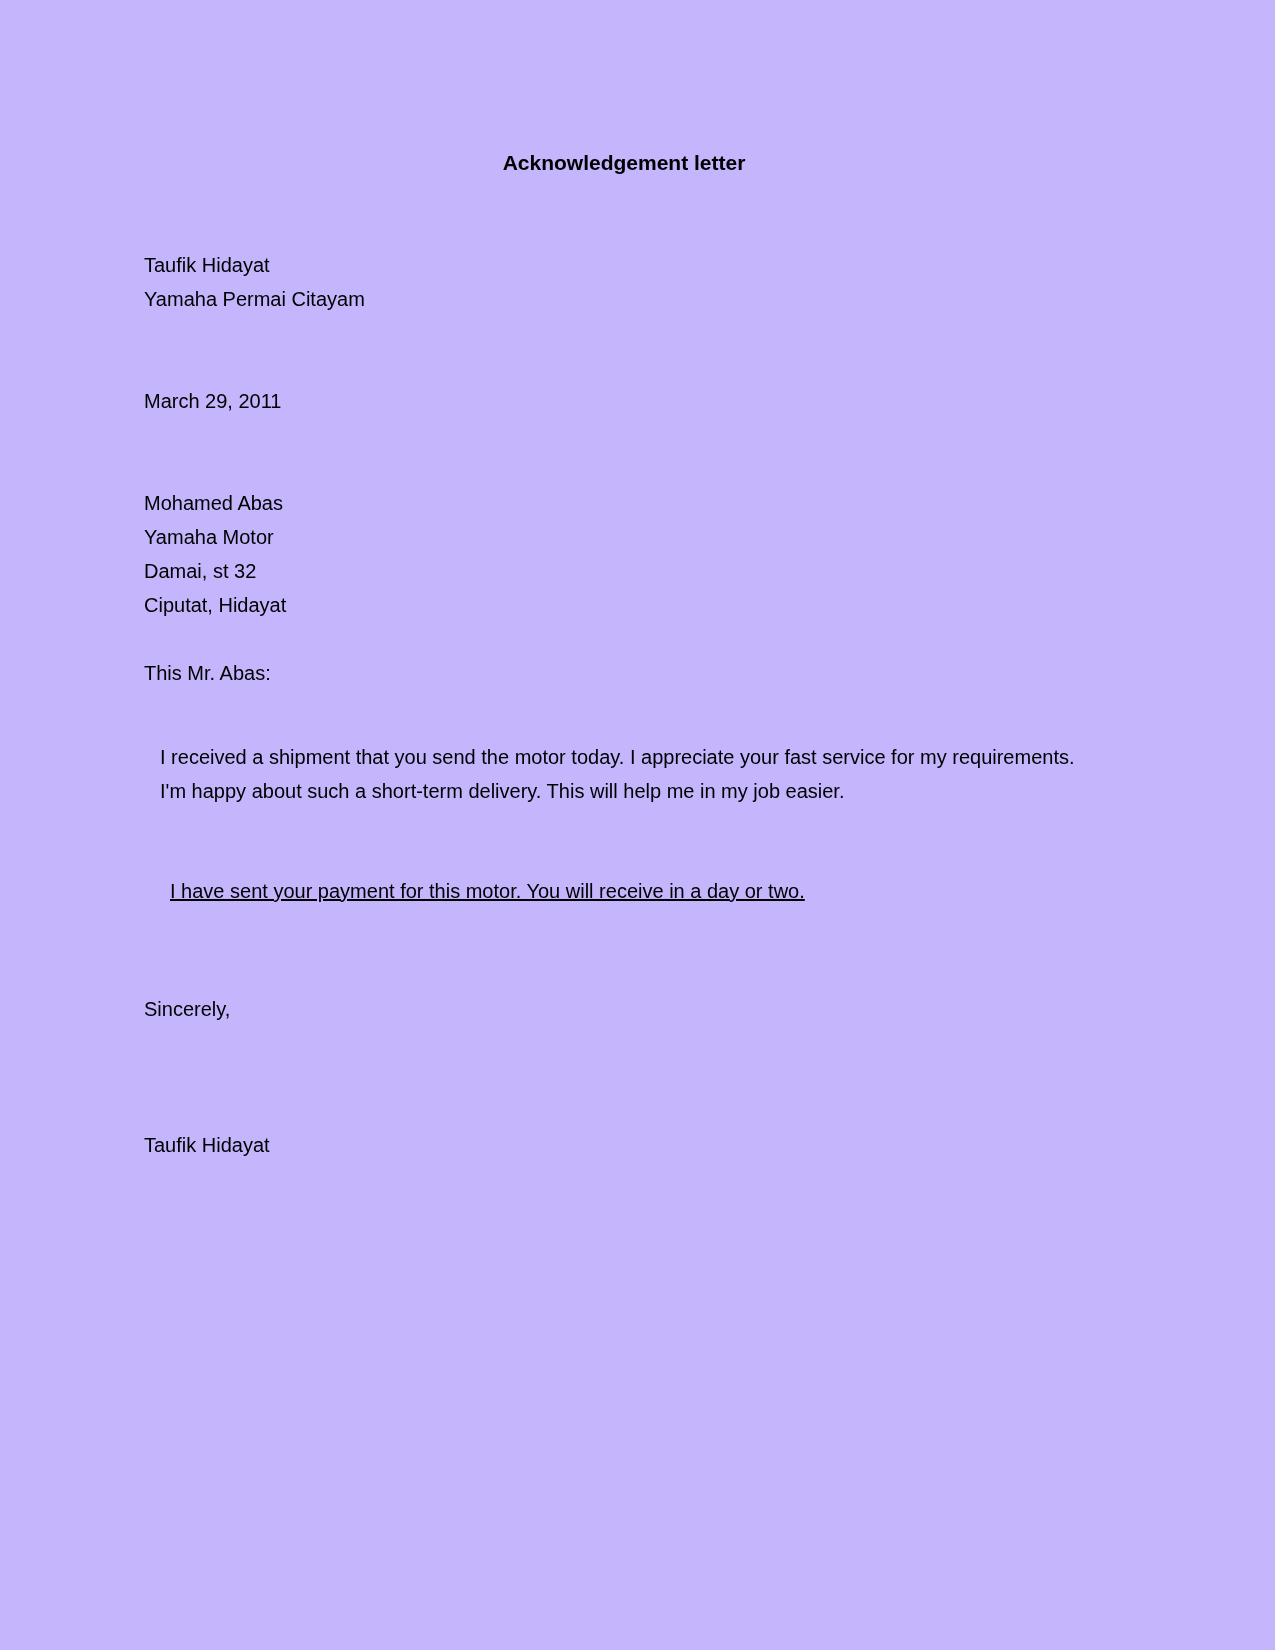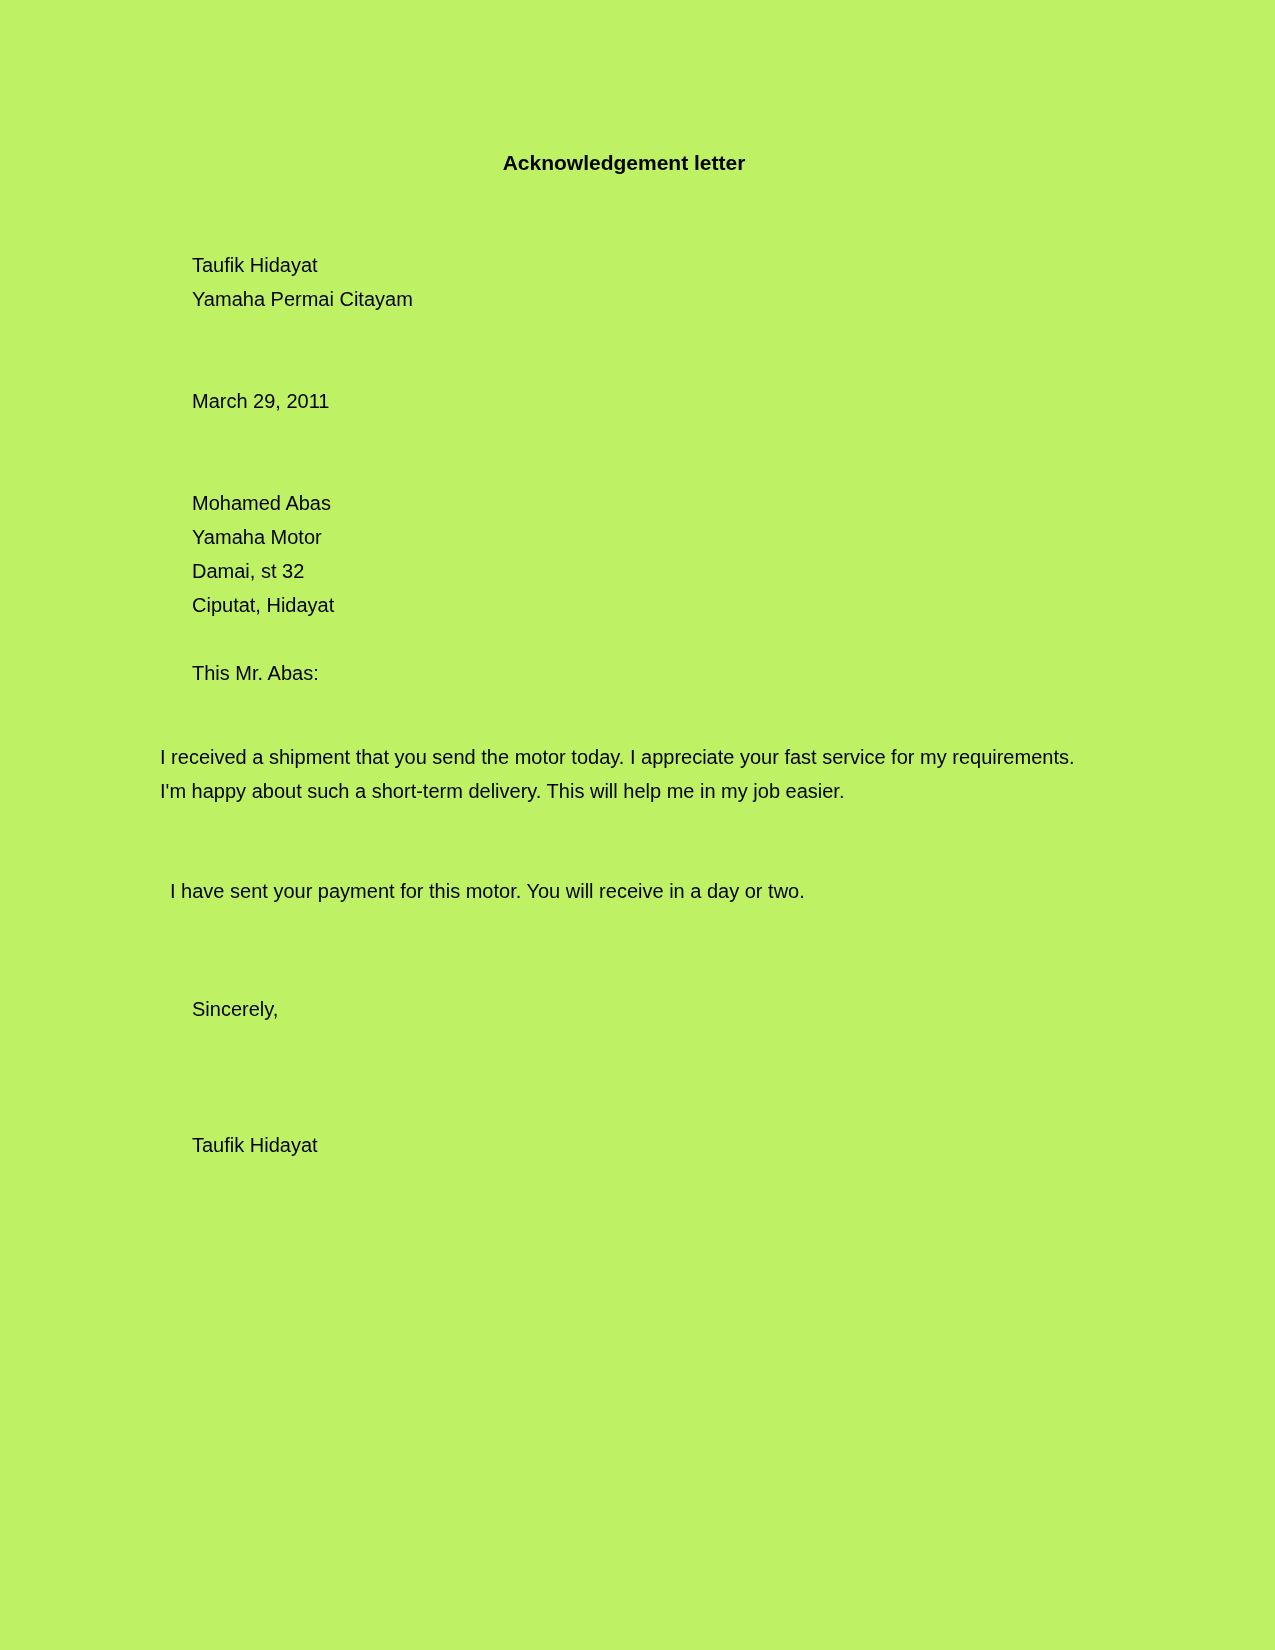--- a/index.html
+++ b/index.html
@@ -4,21 +4,21 @@
 <style>
   html, body {
     margin: 0;
     padding: 0;
     background: #ffffff;
   }
   .page {
     position: relative;
     width: 1275px;
     height: 1650px;
-    background: #bef264;
+    background: #c4b5fd;
     color: #000000;
     font-family: "Liberation Sans", sans-serif;
     font-size: 20px;
     line-height: 34px;
     box-sizing: border-box;
     padding: 146px 0 0 144px;
     overflow: hidden;
   }
   .content {
     width: 960px;
@@ -26,28 +26,28 @@
   .letter-title {
     font-weight: bold;
     text-align: center;
     font-size: 21px;
     margin: 0;
     line-height: 34px;
   }
   .line {
     white-space: nowrap;
     line-height: 34px;
-    margin-left: 48px;
   }
   p.body-par {
     margin: 16px;
     line-height: 34px;
   }
   p.body-par.indent {
     padding-left: 10px;
+    text-decoration: underline;
   }
   .gap-1 { height: 34px; }
   .gap-2 { height: 68px; }
   .gap-3 { height: 102px; }
 </style>
 </head>
 <body>
 
 <div class="page">
   <div class="content">

